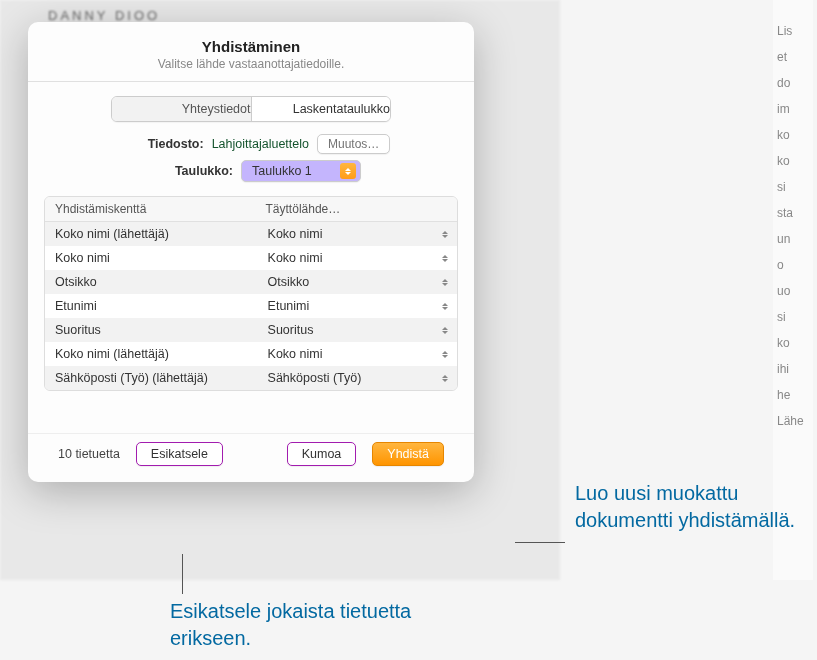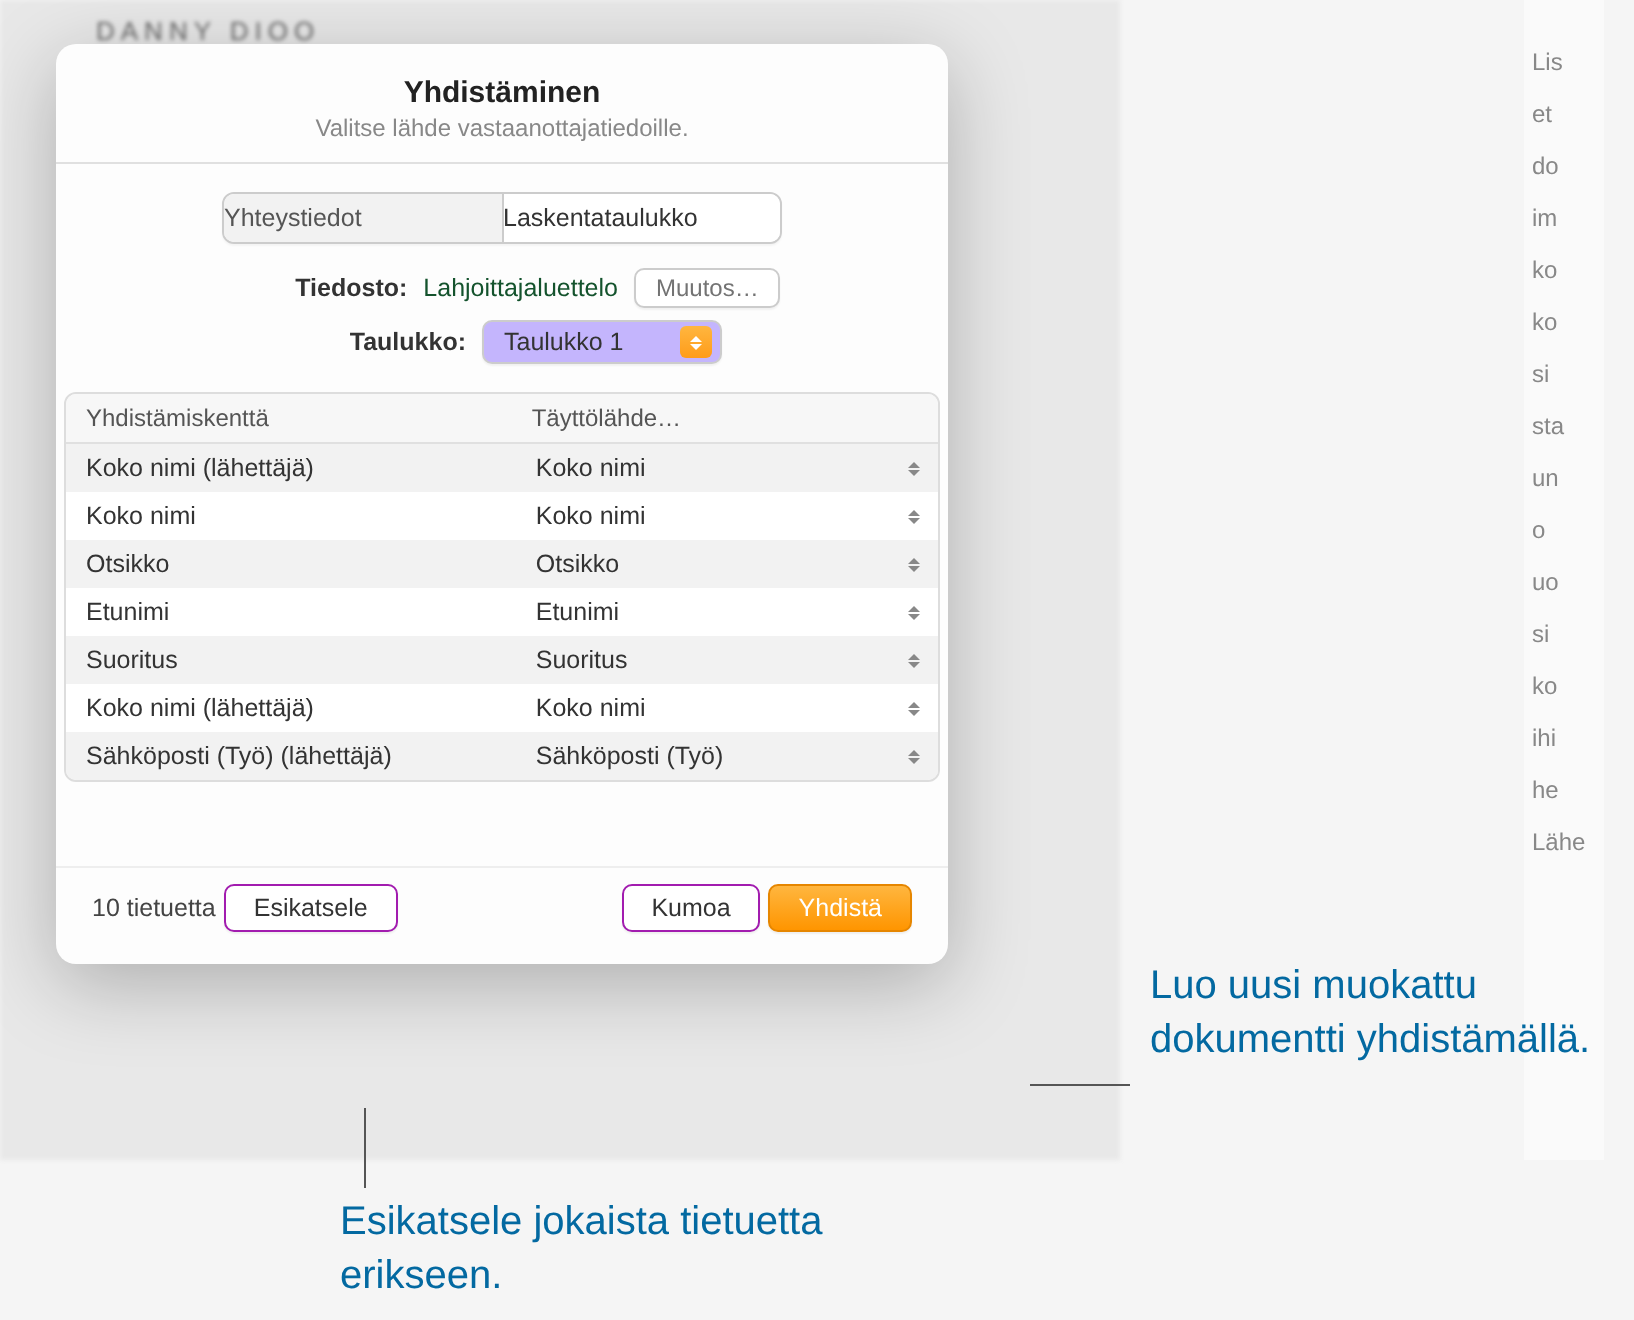--- a/index.html
+++ b/index.html
@@ -23,21 +23,21 @@
       position: absolute;
       top: 8px;
       left: 48px;
       font-size: 13px;
       color: #666;
       letter-spacing: 3px;
       font-weight: 300;
     }
     .bg-strip {
       position: absolute;
-      right: 15px;
+      right: 4px;
       top: 0;
       width: 40px;
       height: 580px;
       background: #fafafa;
       padding-top: 18px;
       font-size: 12px;
       color: #888;
       overflow: hidden;
     }
     .bg-strip div { padding: 6px 4px; white-space: nowrap; }
@@ -72,21 +72,21 @@
       margin: 14px auto 12px;
       width: 280px;
       border: 1px solid #ccc;
       border-radius: 6px;
       overflow: hidden;
       background: #fff;
       box-shadow: 0 1px 1px rgba(0,0,0,0.04);
     }
     .seg-btn {
       flex: 1;
-      text-align: left;
+      text-align: right;
       padding: 5px 0;
       font-size: 12.5px;
       color: #333;
       cursor: pointer;
     }
     .seg-btn.active {
       background: #fff;
       font-weight: 500;
     }
     .seg-btn:not(.active) {
@@ -142,21 +142,21 @@
     }
     .stepper-icon::before, .stepper-icon::after {
       content: '';
       width: 0; height: 0;
       border-left: 3px solid transparent;
       border-right: 3px solid transparent;
     }
     .stepper-icon::before { border-bottom: 3px solid #fff; margin-bottom: 1px; }
     .stepper-icon::after { border-top: 3px solid #fff; }
     .table-wrap {
-      margin: 14px 4px 0;
+      margin: 14px 16px 0;
       border: 1px solid #ddd;
       border-radius: 6px;
       overflow: hidden;
     }
     .tbl-hdr {
       display: flex;
       background: #f7f7f7;
       border-bottom: 1px solid #e0e0e0;
       font-size: 12px;
       color: #555;
@@ -193,22 +193,22 @@
       content: '';
       width: 0; height: 0;
       border-left: 3px solid transparent;
       border-right: 3px solid transparent;
     }
     .cell-step::before { border-bottom: 3px solid #888; }
     .cell-step::after { border-top: 3px solid #888; }
     .footer {
       display: flex;
       align-items: center;
-      padding: 8px 18px 0;
-      gap: 4px;
+      padding: 8px 30px 0;
+      gap: 16px;
       font-size: 12.5px;
     }
     .footer .count { color: #444; }
     .btn {
       border: 1px solid #a21caf;
       border-radius: 5px;
       padding: 4px 14px;
       font-size: 12.5px;
       background: #fff;
       color: #333;

